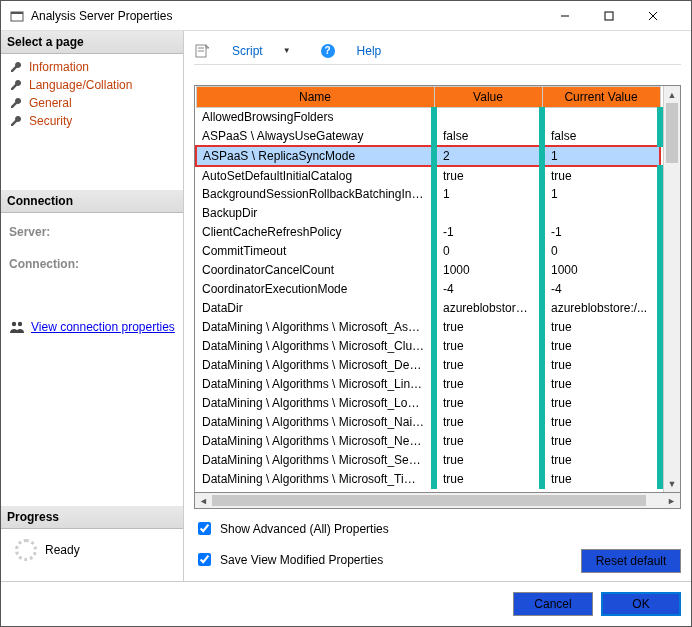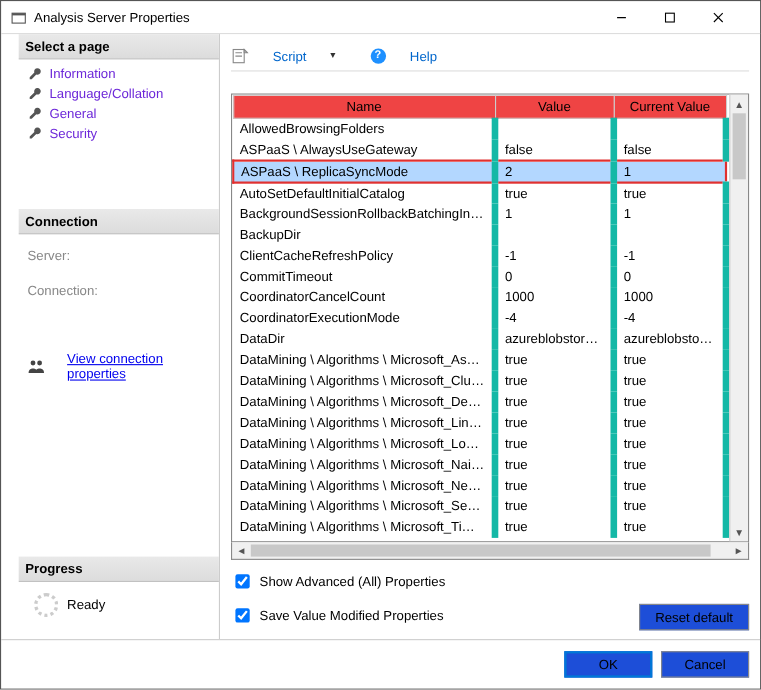--- a/index.html
+++ b/index.html
@@ -4,43 +4,43 @@
 <style>
   * { box-sizing: border-box; font-family: "Segoe UI", Tahoma, sans-serif; font-size: 12px; }
   html, body { margin: 0; padding: 0; }
   .window { width: 692px; height: 627px; border: 1px solid #555; background: #fff; display: flex; flex-direction: column; }
   .titlebar { height: 30px; display: flex; align-items: center; padding: 0 16px 0 8px; border-bottom: 1px solid #ddd; }
   .titlebar .icon { width: 16px; height: 16px; margin-right: 6px; display:flex;align-items:center;justify-content:center;}
   .titlebar .title { flex: 1; }
   .titlebar .winbtns { display: flex; }
   .titlebar .winbtn { width: 44px; height: 30px; display:flex; align-items:center; justify-content:center; cursor:pointer; }
   .body { flex: 1; display: flex; min-height:0; }
-  .leftpane { width: 183px; border-right: 1px solid #ccc; display:flex; flex-direction:column; background:#fff;margin-left:16px; }
+  .leftpane { width: 183px; border-right: 1px solid #ccc; display:flex; flex-direction:column; background:#fff; }
   .section-hdr { background: linear-gradient(#e9e9e9,#dcdcdc); border-bottom:1px solid #bbb; padding: 4px 6px; font-weight:bold; }
   .pagelist { padding: 4px 0 60px 0; flex:0 0 auto; }
   .pagelist .item { display:flex; align-items:center; gap:6px; padding: 2px 8px; cursor:pointer;}
   .pagelist .item .wrench{width:14px;height:14px;display:flex;align-items:center;justify-content:center;}
-  .pagelist .item a{ color:#6d28d9; text-decoration:none;}
+  .pagelist .item a{ color:#c2410c; text-decoration:none;}
   .leftspacer{flex:1;}
-  .conn-body{padding:6px 8px 40px 8px;}
+  .conn-body{padding:6px 8px 40px 8px;font-weight:bold;}
   .conn-body .lbl{color:#888; margin-top:6px;}
-  .viewconn{display:flex; align-items:center; gap:20px; padding:8px; color:#0066cc;}
+  .viewconn{display:flex; align-items:center; gap:6px; padding:8px; color:#0066cc;}
   .viewconn .peeps{width:16px;height:16px;}
   .progress-body{display:flex;align-items:center;gap:8px;padding:10px 8px 20px 14px;}
   .spinner{width:22px;height:22px;border:3px dotted #ccc;border-radius:50%;}
   .rightpane{flex:1; display:flex; flex-direction:column; padding:6px 10px 0 10px; min-width:0;}
   .toolbar{display:flex;align-items:center;gap:22px;height:28px;border-bottom:1px solid #ddd;}
   .toolbar .scripticon{width:16px;height:16px;}
   .toolbar .dd{font-size:8px;color:#333;margin-left:-2px;}
   .toolbar .helpicon{width:14px;height:14px;border-radius:50%;background:#1e90ff;color:#fff;display:flex;align-items:center;justify-content:center;font-weight:bold;font-size:10px;margin-left:8px;}
   .toolbar a{color:#0066cc;text-decoration:none;}
   .gridwrap{flex:1;display:flex;border:1px solid #888;margin-top:20px;min-height:0;}
   .grid{flex:1;overflow:hidden;}
   table{border-collapse:collapse;width:100%;table-layout:fixed;}
-  th{background:#ef4444;border:1px solid #ccc;font-weight:normal;padding:3px 6px;text-align:center;}
+  th{background:#f97316;border:1px solid #ccc;font-weight:normal;padding:3px 6px;text-align:center;}
   td{border-right:6px solid #14b8a6;padding:2px 6px;white-space:nowrap;overflow:hidden;text-overflow:ellipsis;height:19px;}
   tbody tr.sel td{background:#b3d7ff;border-top:2px solid #e03030;border-bottom:2px solid #e03030;}
   tbody tr.sel td:first-child{border-left:2px solid #e03030;}
   tbody tr.sel td:last-child{border-right:2px solid #e03030;}
   .vscroll{width:17px;background:#f0f0f0;border-left:1px solid #ccc;position:relative;}
   .vscroll .up,.vscroll .down{height:17px;display:flex;align-items:center;justify-content:center;color:#555;font-size:9px;cursor:pointer;}
   .vscroll .down{position:absolute;bottom:0;width:100%;}
   .vscroll .thumb{position:absolute;top:17px;left:2px;right:2px;height:60px;background:#c8c8c8;}
   .hscroll{height:16px;border:1px solid #888;border-top:none;background:#f0f0f0;position:relative;margin-bottom:4px;}
   .hscroll .l,.hscroll .r{position:absolute;top:0;height:100%;width:17px;display:flex;align-items:center;justify-content:center;font-size:9px;color:#555;cursor:pointer;}
@@ -299,26 +299,26 @@
         <div class="r">►</div>
       </div>
 
       <label class="chk">
         <input type="checkbox" checked="" style="">
         <span>Show Advanced (All) Properties</span>
       </label>
 
       <label class="chk">
         <input type="checkbox" checked="" style="">
-        <span>Save Value Modified Properties</span>
+        <span>Save View Modified Properties</span>
       </label>
       <div class="resetrow">
         <button class="btn" style="min-width:100px">Reset default</button>
       </div>
     </div>
   </div>
 
   <div class="footer">
+    <button class="btn">Cancel</button>
     <button class="btn primary">OK</button>
-    <button class="btn">Cancel</button>
   </div>
 
 </div>
 
 </body></html>

